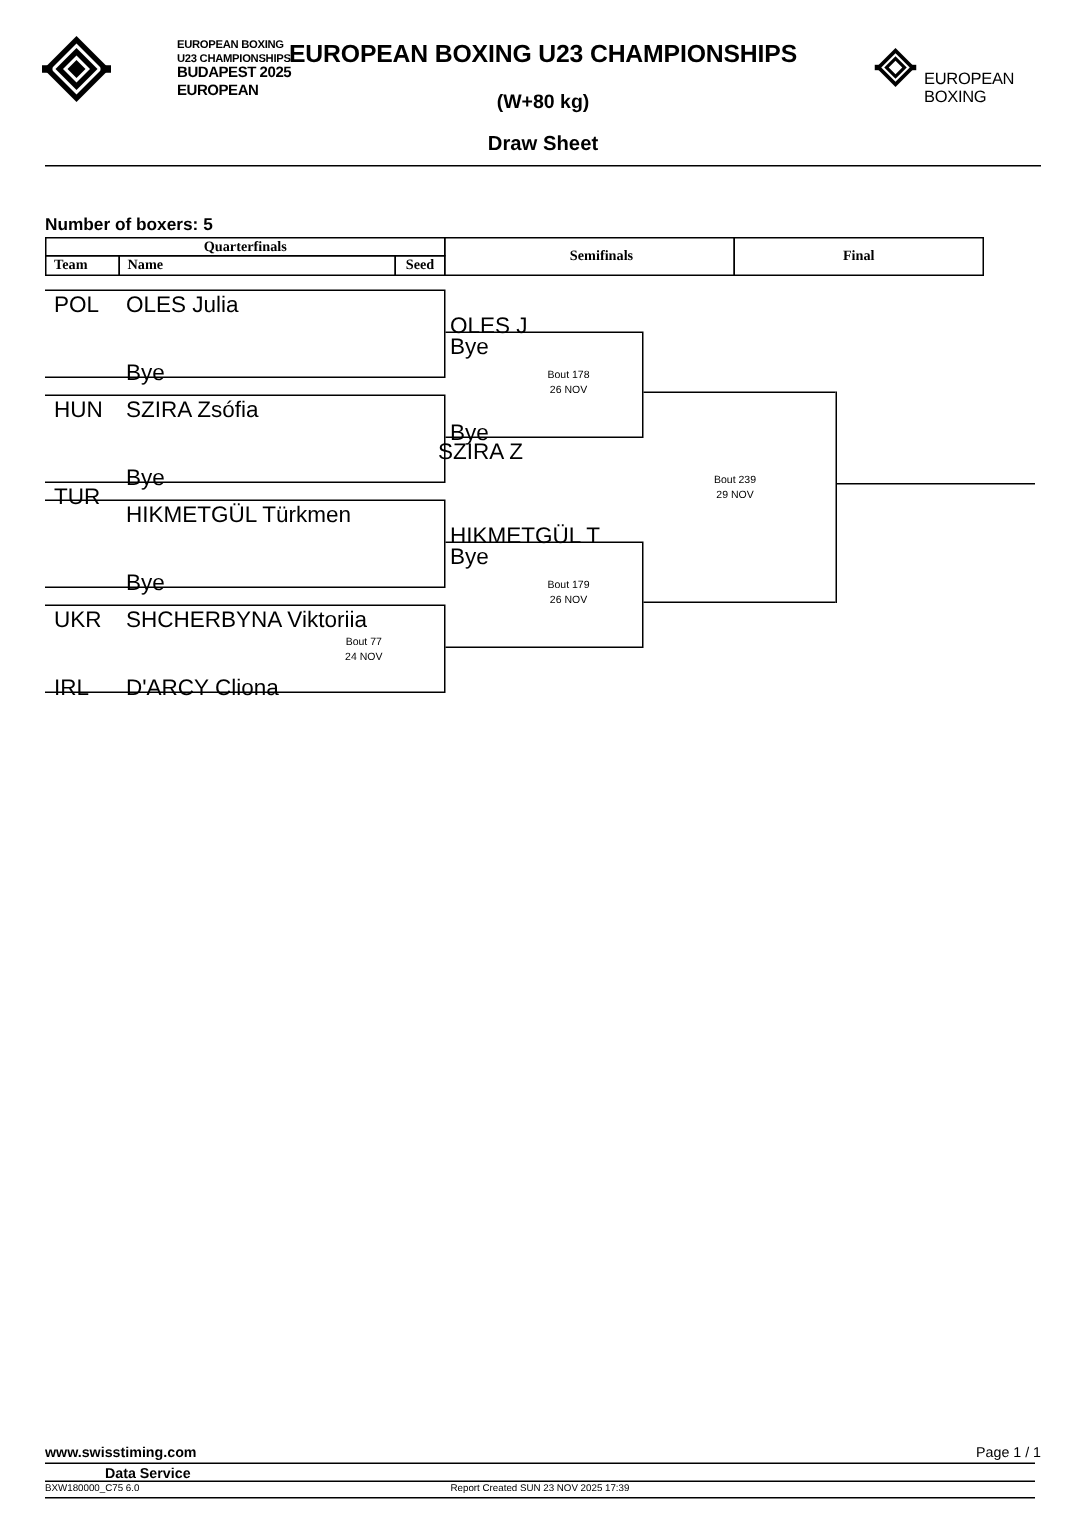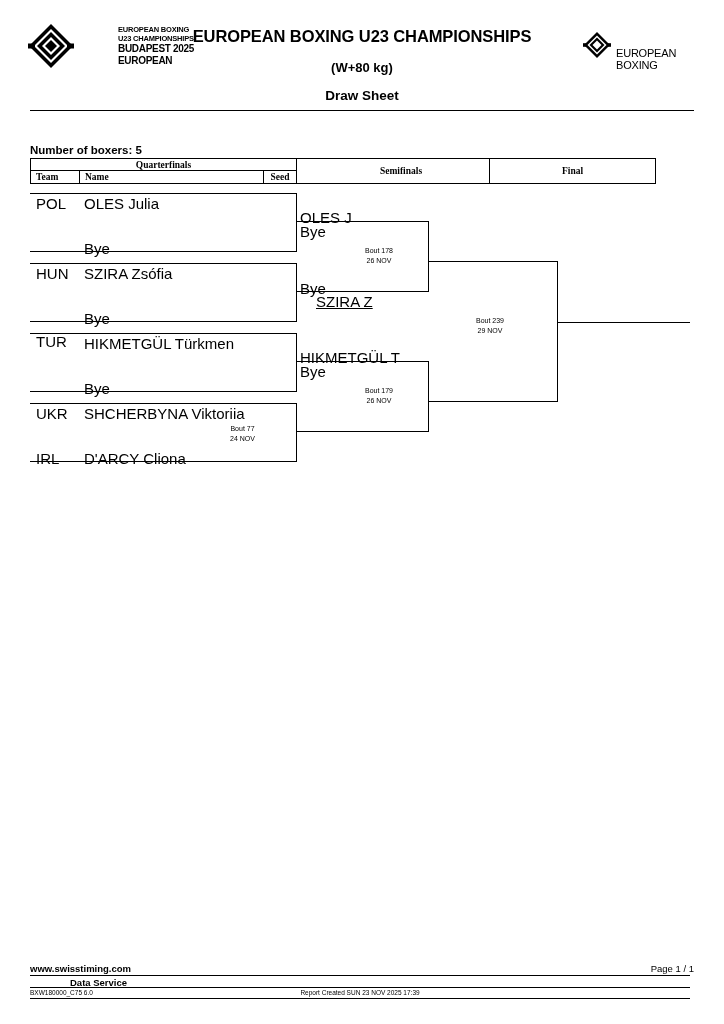--- a/index.html
+++ b/index.html
@@ -280,21 +280,21 @@
     <div class="ln ln-v" style="left:296px; top:193px; height:59px;"></div>
 
     <div class="ln ln-h" style="left:30px;  top:263px; width:266px;"></div>
     <div class="slot-label" style="left:36px; top:266px;">HUN</div>
     <div class="slot-label" style="left:84px; top:266px;">SZIRA Zsófia</div>
     <div class="ln ln-h" style="left:30px;  top:321px; width:266px;"></div>
     <div class="slot-label" style="left:84px; top:311px;">Bye</div>
     <div class="ln ln-v" style="left:296px; top:263px; height:59px;"></div>
 
     <div class="ln ln-h" style="left:30px;  top:333px; width:266px;"></div>
-    <div class="slot-label" style="left:36px; top:334px;text-align:center;">TUR</div>
+    <div class="slot-label" style="left:36px; top:324px;text-align:center;">TUR</div>
     <div class="slot-label" style="left:84px; top:336px;">HIKMETGÜL Türkmen</div>
     <div class="ln ln-h" style="left:30px;  top:391px; width:266px;"></div>
     <div class="slot-label" style="left:84px; top:381px;">Bye</div>
     <div class="ln ln-v" style="left:296px; top:333px; height:59px;"></div>
 
     <div class="ln ln-h" style="left:30px;  top:403px; width:266px;"></div>
     <div class="slot-label" style="left:36px; top:406px;">UKR</div>
     <div class="slot-label" style="left:84px; top:406px;">SHCHERBYNA Viktoriia</div>
     <div class="ln ln-h" style="left:30px;  top:461px; width:266px;"></div>
     <div class="slot-label" style="left:36px; top:451px;">IRL</div>
@@ -304,21 +304,21 @@
       <div>Bout  77</div>
       <div>24 NOV</div>
     </div>
 
     <div class="slot-label" style="left:300px; top:210px;">OLES J</div>
     <div class="ln ln-h" style="left:297px; top:221px; width:131px;"></div>
     <div class="slot-label" style="left:300px; top:224px;">Bye</div>
 
     <div class="slot-label" style="left:300px; top:281px;">Bye</div>
     <div class="ln ln-h" style="left:297px; top:291px; width:131px;"></div>
-    <div class="slot-label" style="left:316px; top:294px;text-decoration:underline;">SZIRA Z</div>
+    <div class="slot-label" style="left:292px; top:294px;">SZIRA Z</div>
 
     <div class="ln ln-v" style="left:428px; top:221px; height:71px;"></div>
     <div class="bout-label" style="left:340px; top:246px; width:78px;">
       <div>Bout  178</div>
       <div>26 NOV</div>
     </div>
 
     <div class="slot-label" style="left:300px; top:350px;">HIKMETGÜL T</div>
     <div class="ln ln-h" style="left:297px; top:361px; width:131px;"></div>
     <div class="slot-label" style="left:300px; top:364px;">Bye</div>

